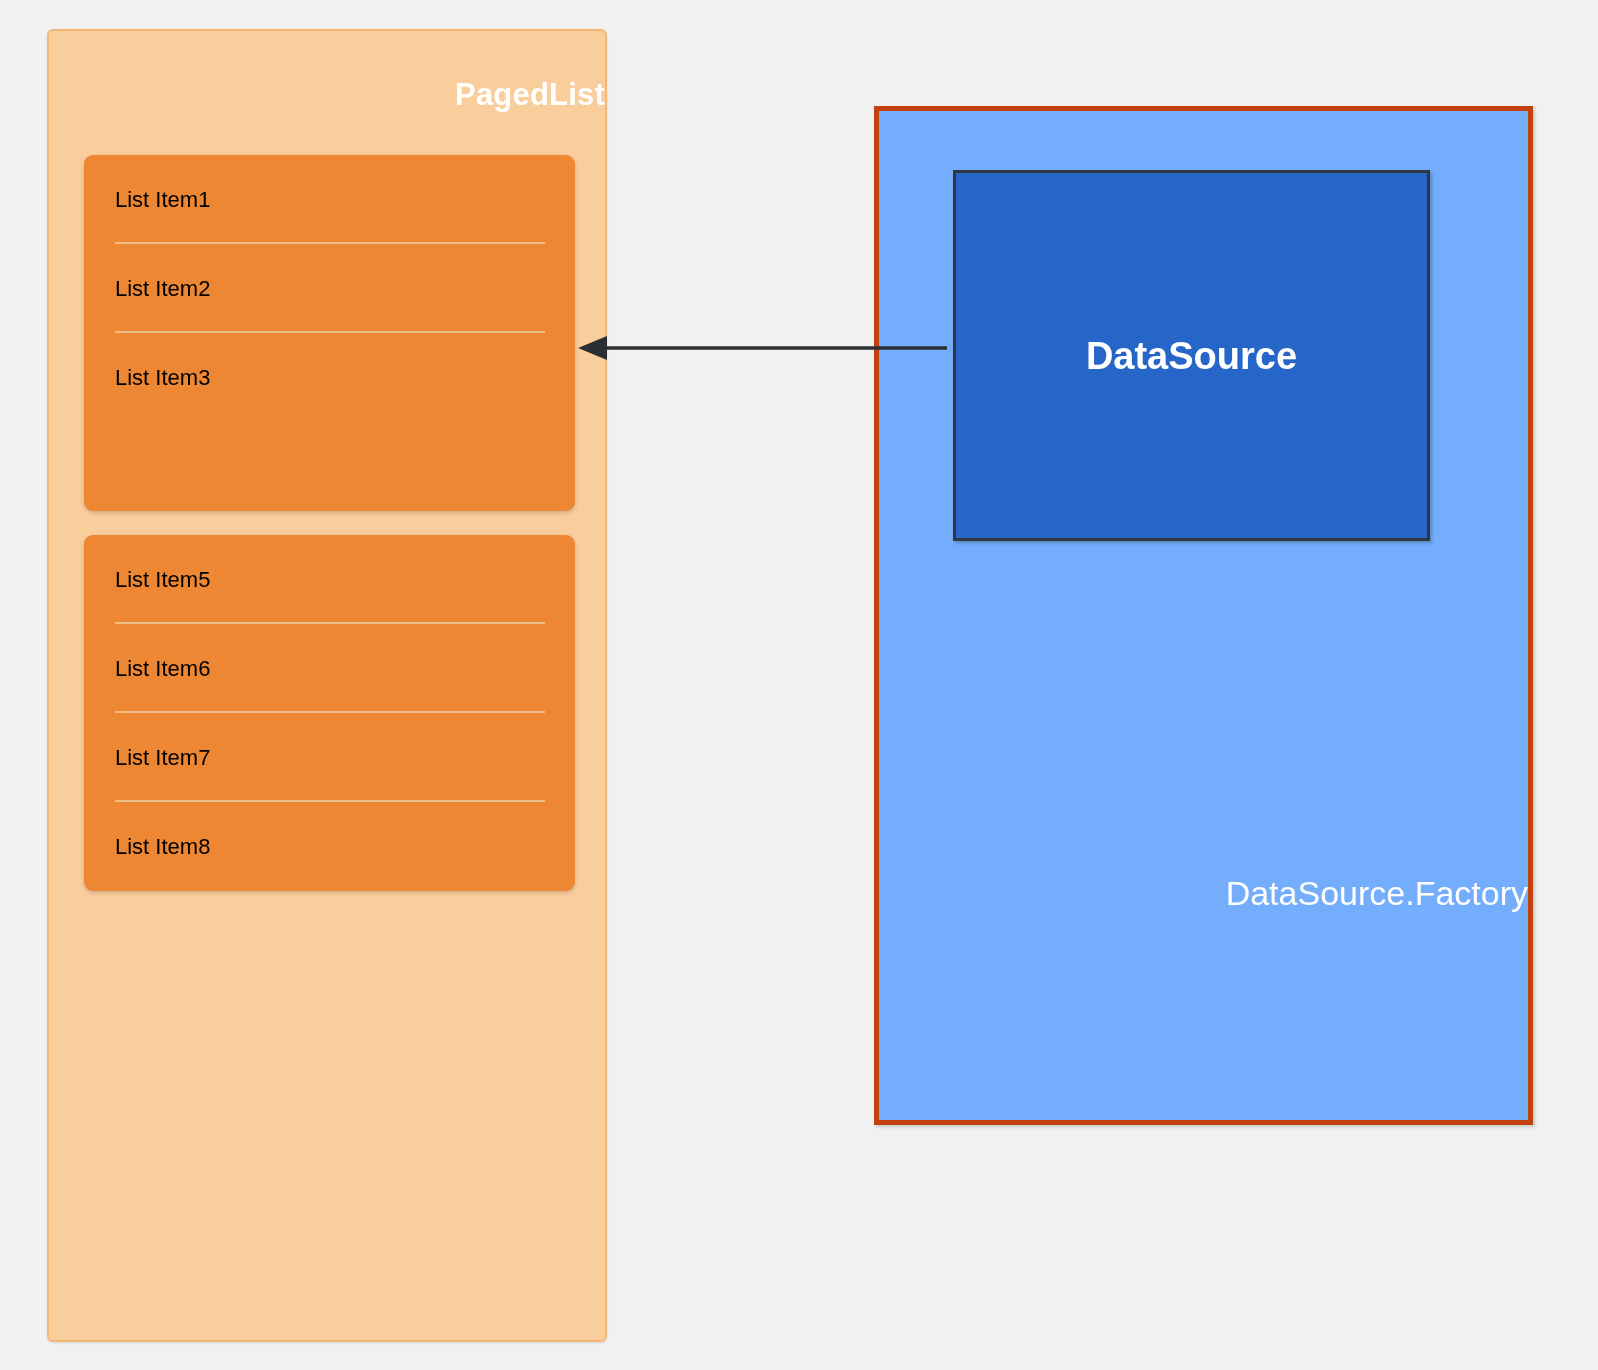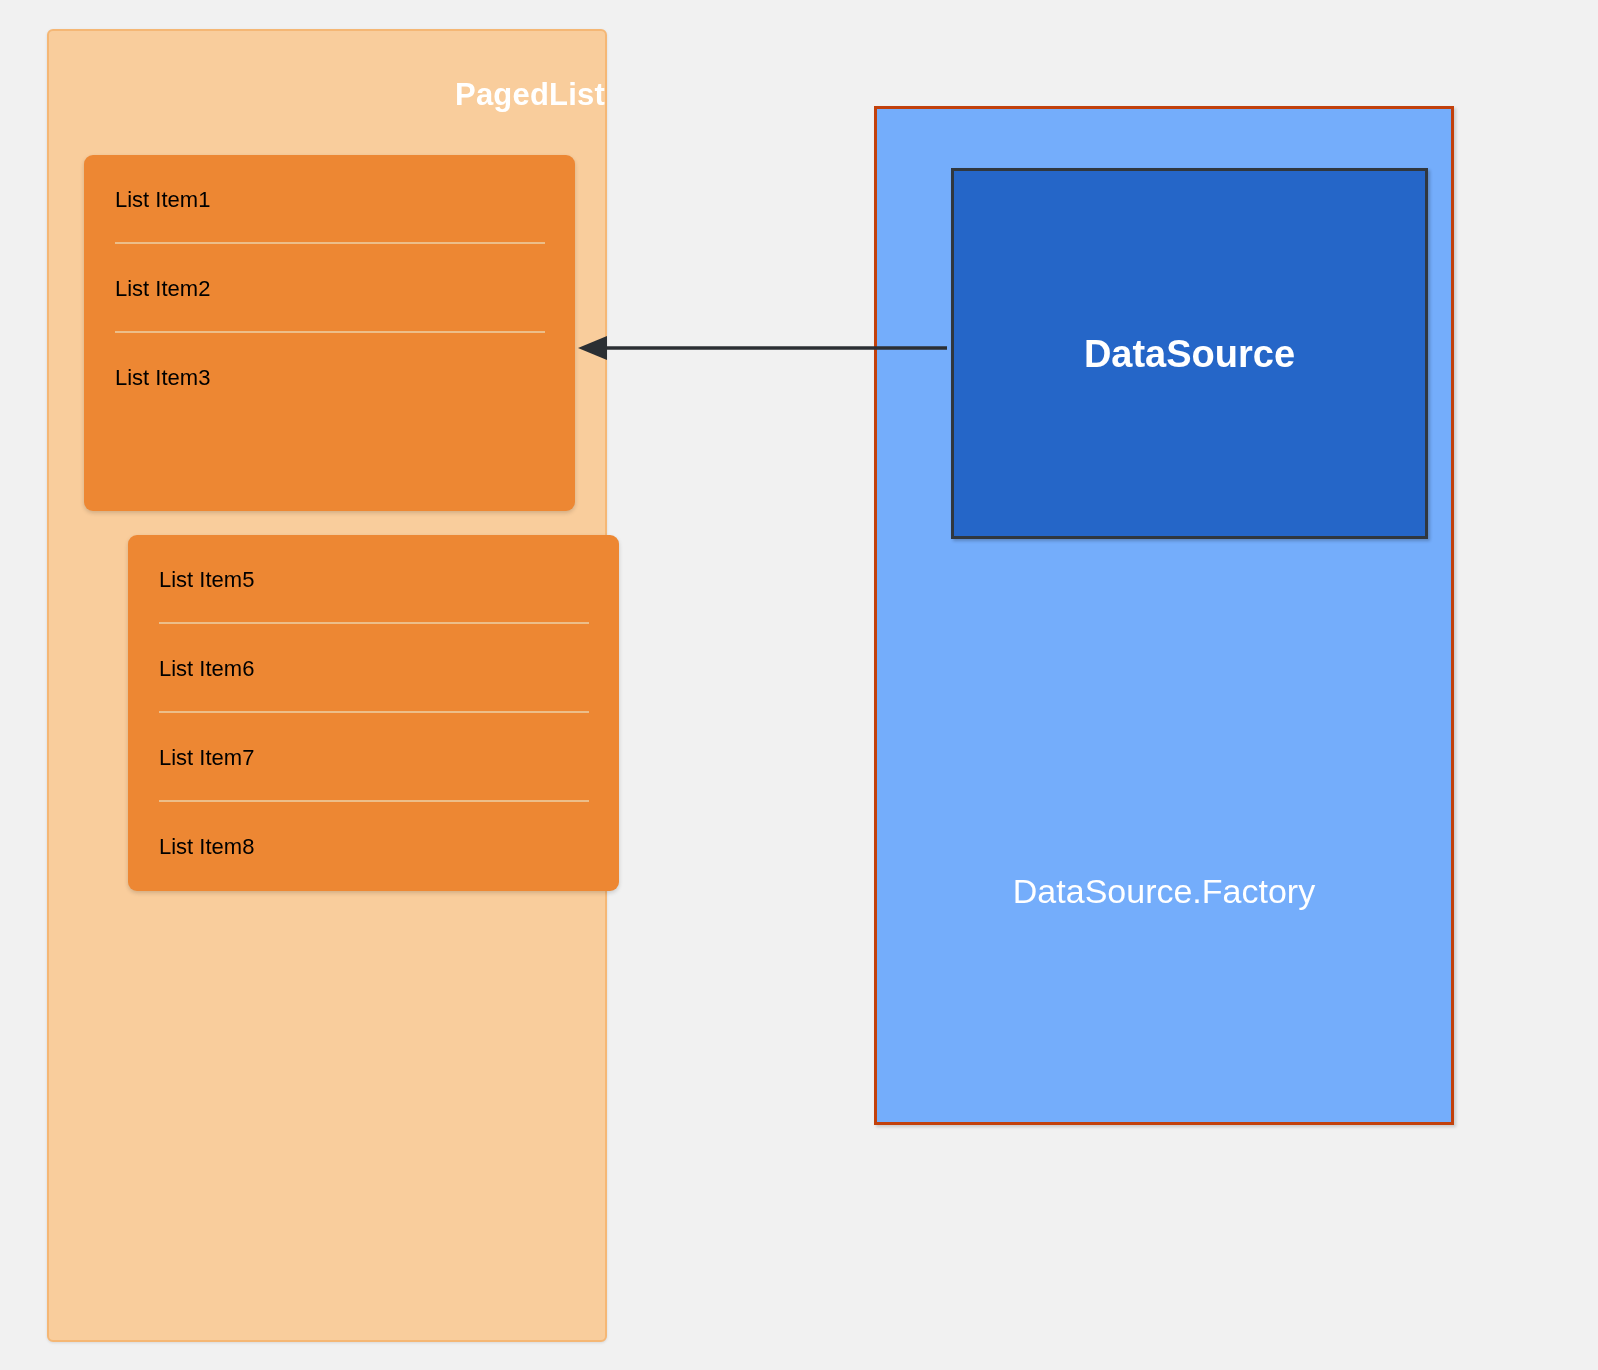--- a/index.html
+++ b/index.html
@@ -51,21 +51,21 @@
   
   .page-card {
     position: absolute;
     background: #ed8733;
     border-radius: 9px;
     box-shadow: 0 2px 4px rgba(0,0,0,0.16);
     box-sizing: border-box;
     overflow: hidden;
   }
   .page-card.card-0 { left: 35px; top: 124px; width: 491px; height: 356px; }
-  .page-card.card-1 { left: 35px; top: 504px; width: 491px; height: 356px; margin-left: 44px; }
+  .page-card.card-1 { left: 35px; top: 504px; width: 491px; height: 356px; }
   .page-card.card-2 { left: 31px; top: 909px; width: 487px; height: 356px; }
 
   .row {
     position: relative;
     height: 89px;
     display: flex;
     align-items: center;
   }
   .row-label {
     padding-left: 31px;
@@ -82,33 +82,33 @@
     background: #ecc291;
     opacity: 0.92;
   }
   .row:last-child .row-sep { display: none; }
 
   
   .factory {
     position: absolute;
     left: 874px;
     top: 106px;
-    width: 580px;
+    width: 659px;
     height: 1019px;
     background: #74adfb;
-    border: 3px solid #c2410c;
+    border: 5px solid #c2410c;
     box-sizing: border-box;
     box-shadow: 2px 2px 3px rgba(0,0,0,0.17);
   }
   .factory-label {
     position: absolute;
     left: 0;
     right: 0;
     top: 765px;
-    text-align: center;
+    text-align: right;
     color: #ffffff;
     font-size: 34px;
     font-weight: normal;
     line-height: 1;
   }
 
   .datasource {
     position: absolute;
     left: 74px;
     top: 59px;

